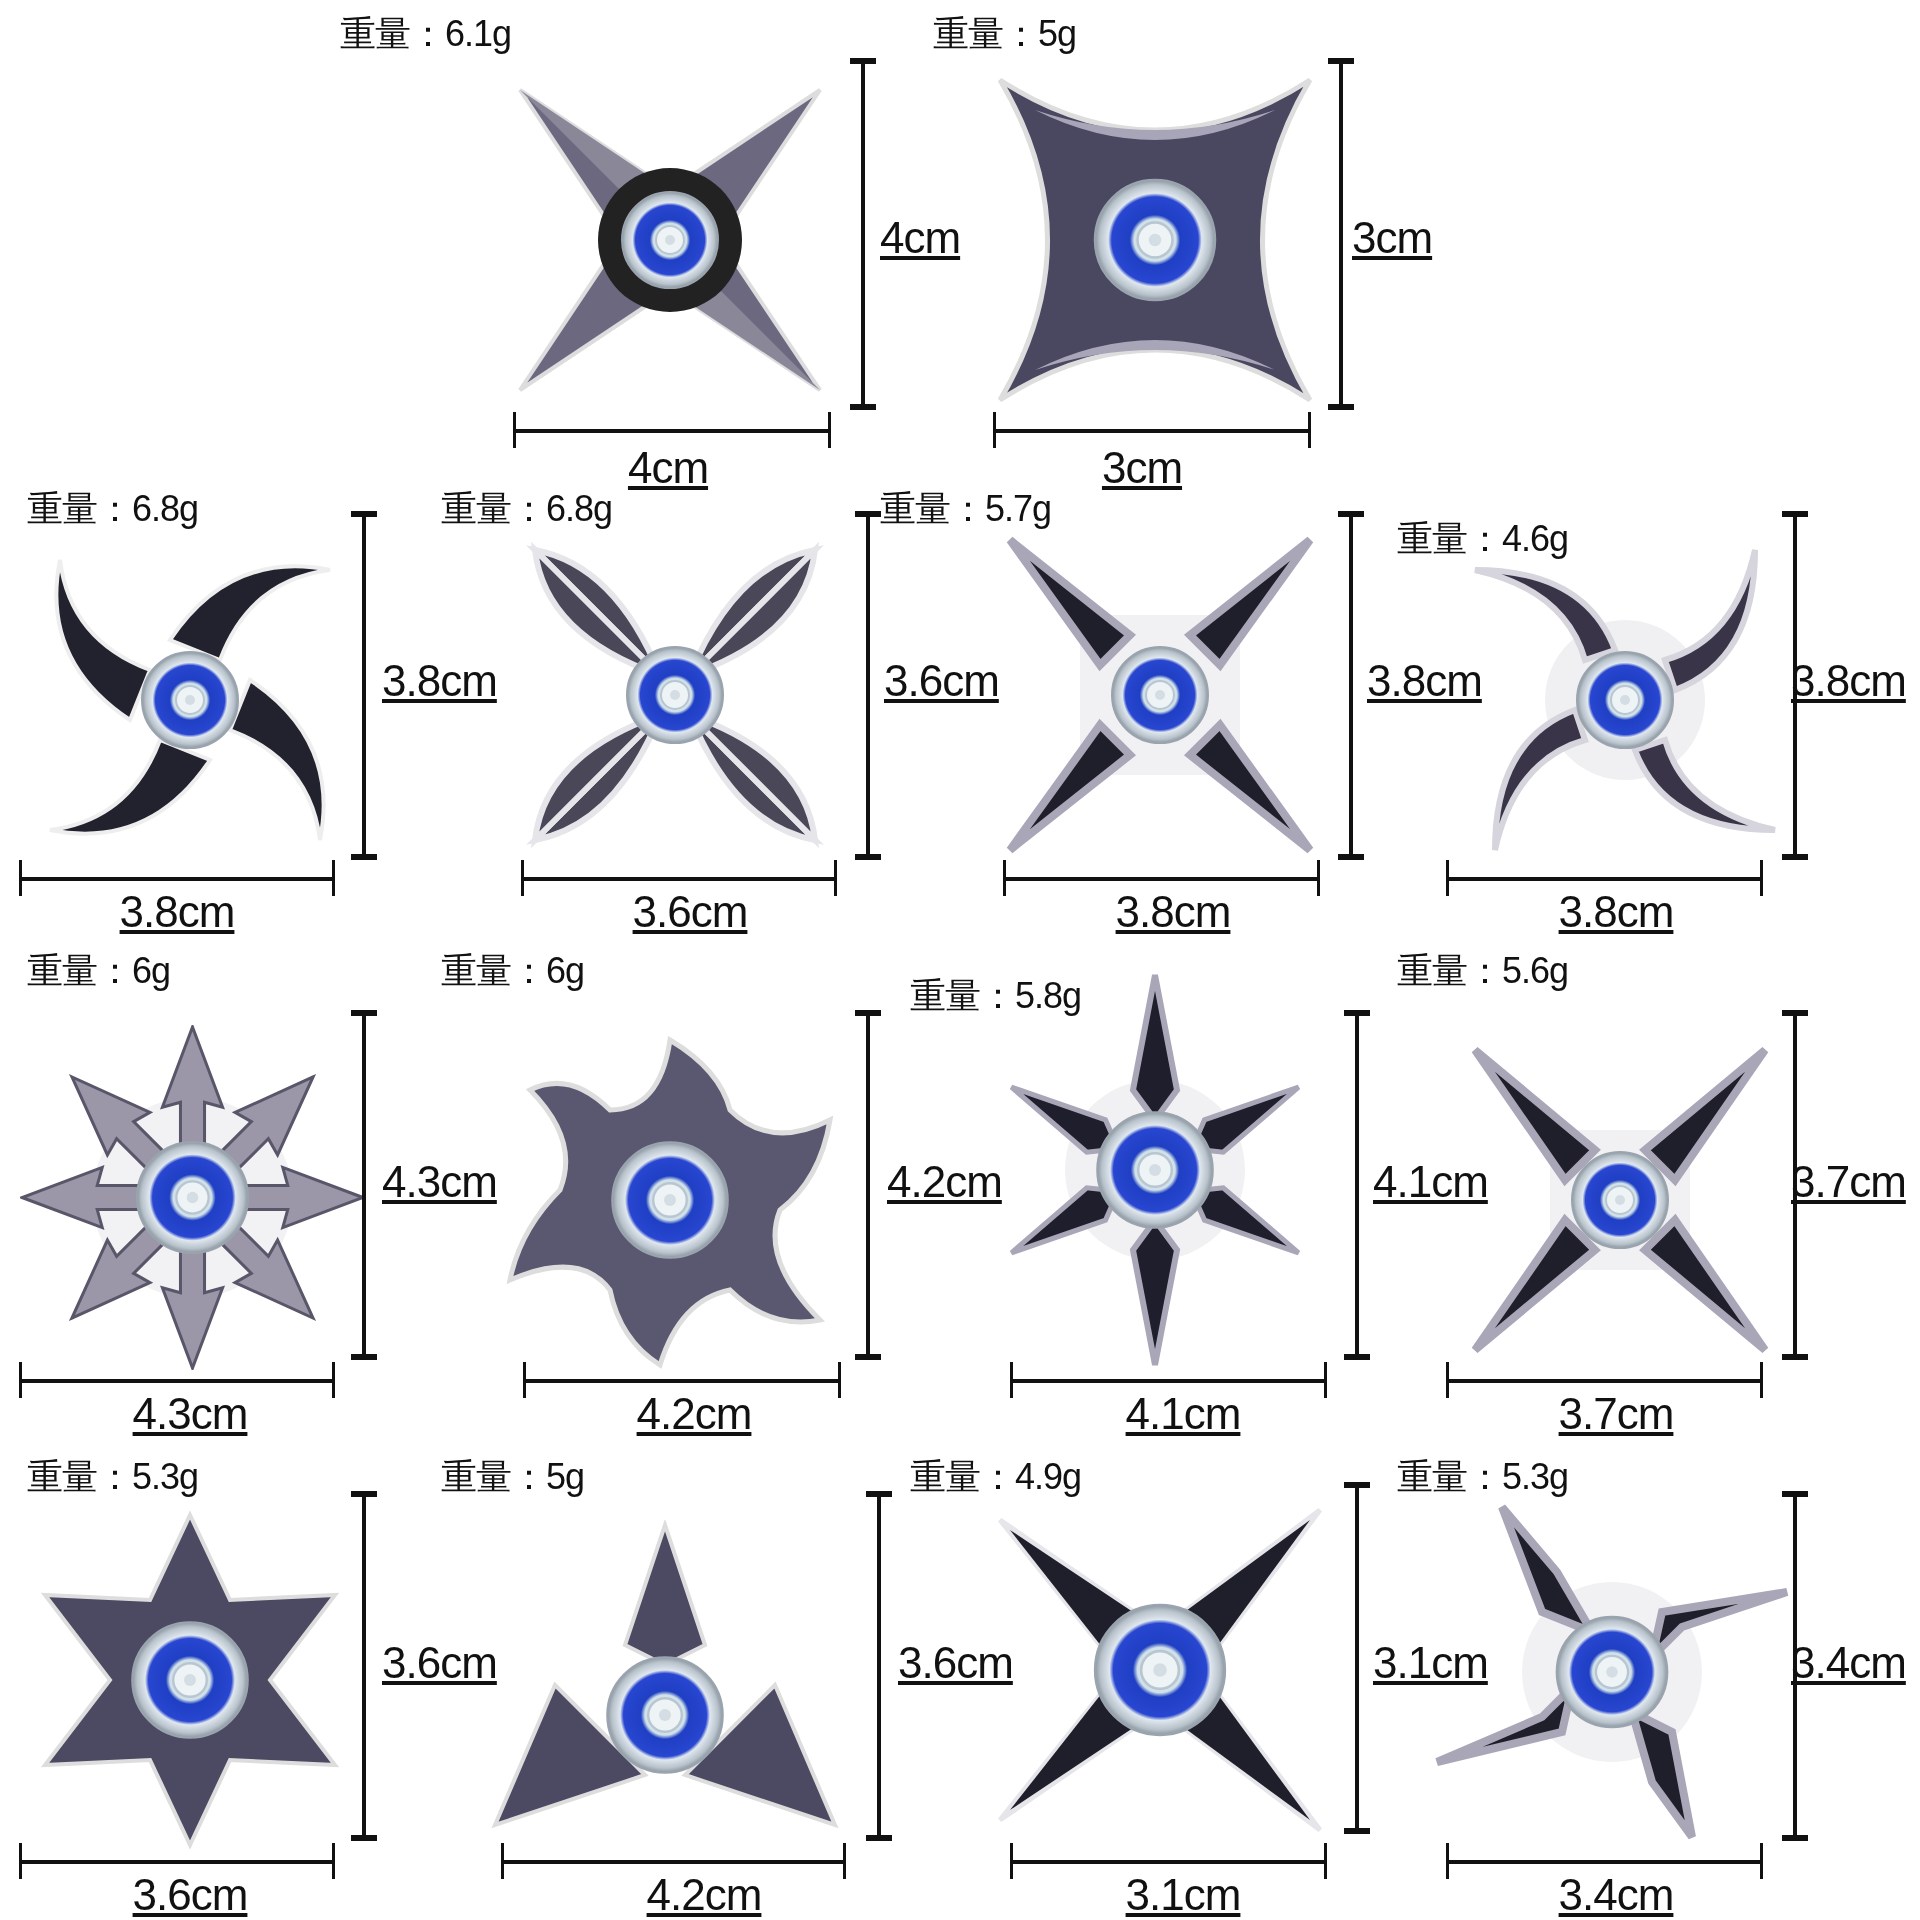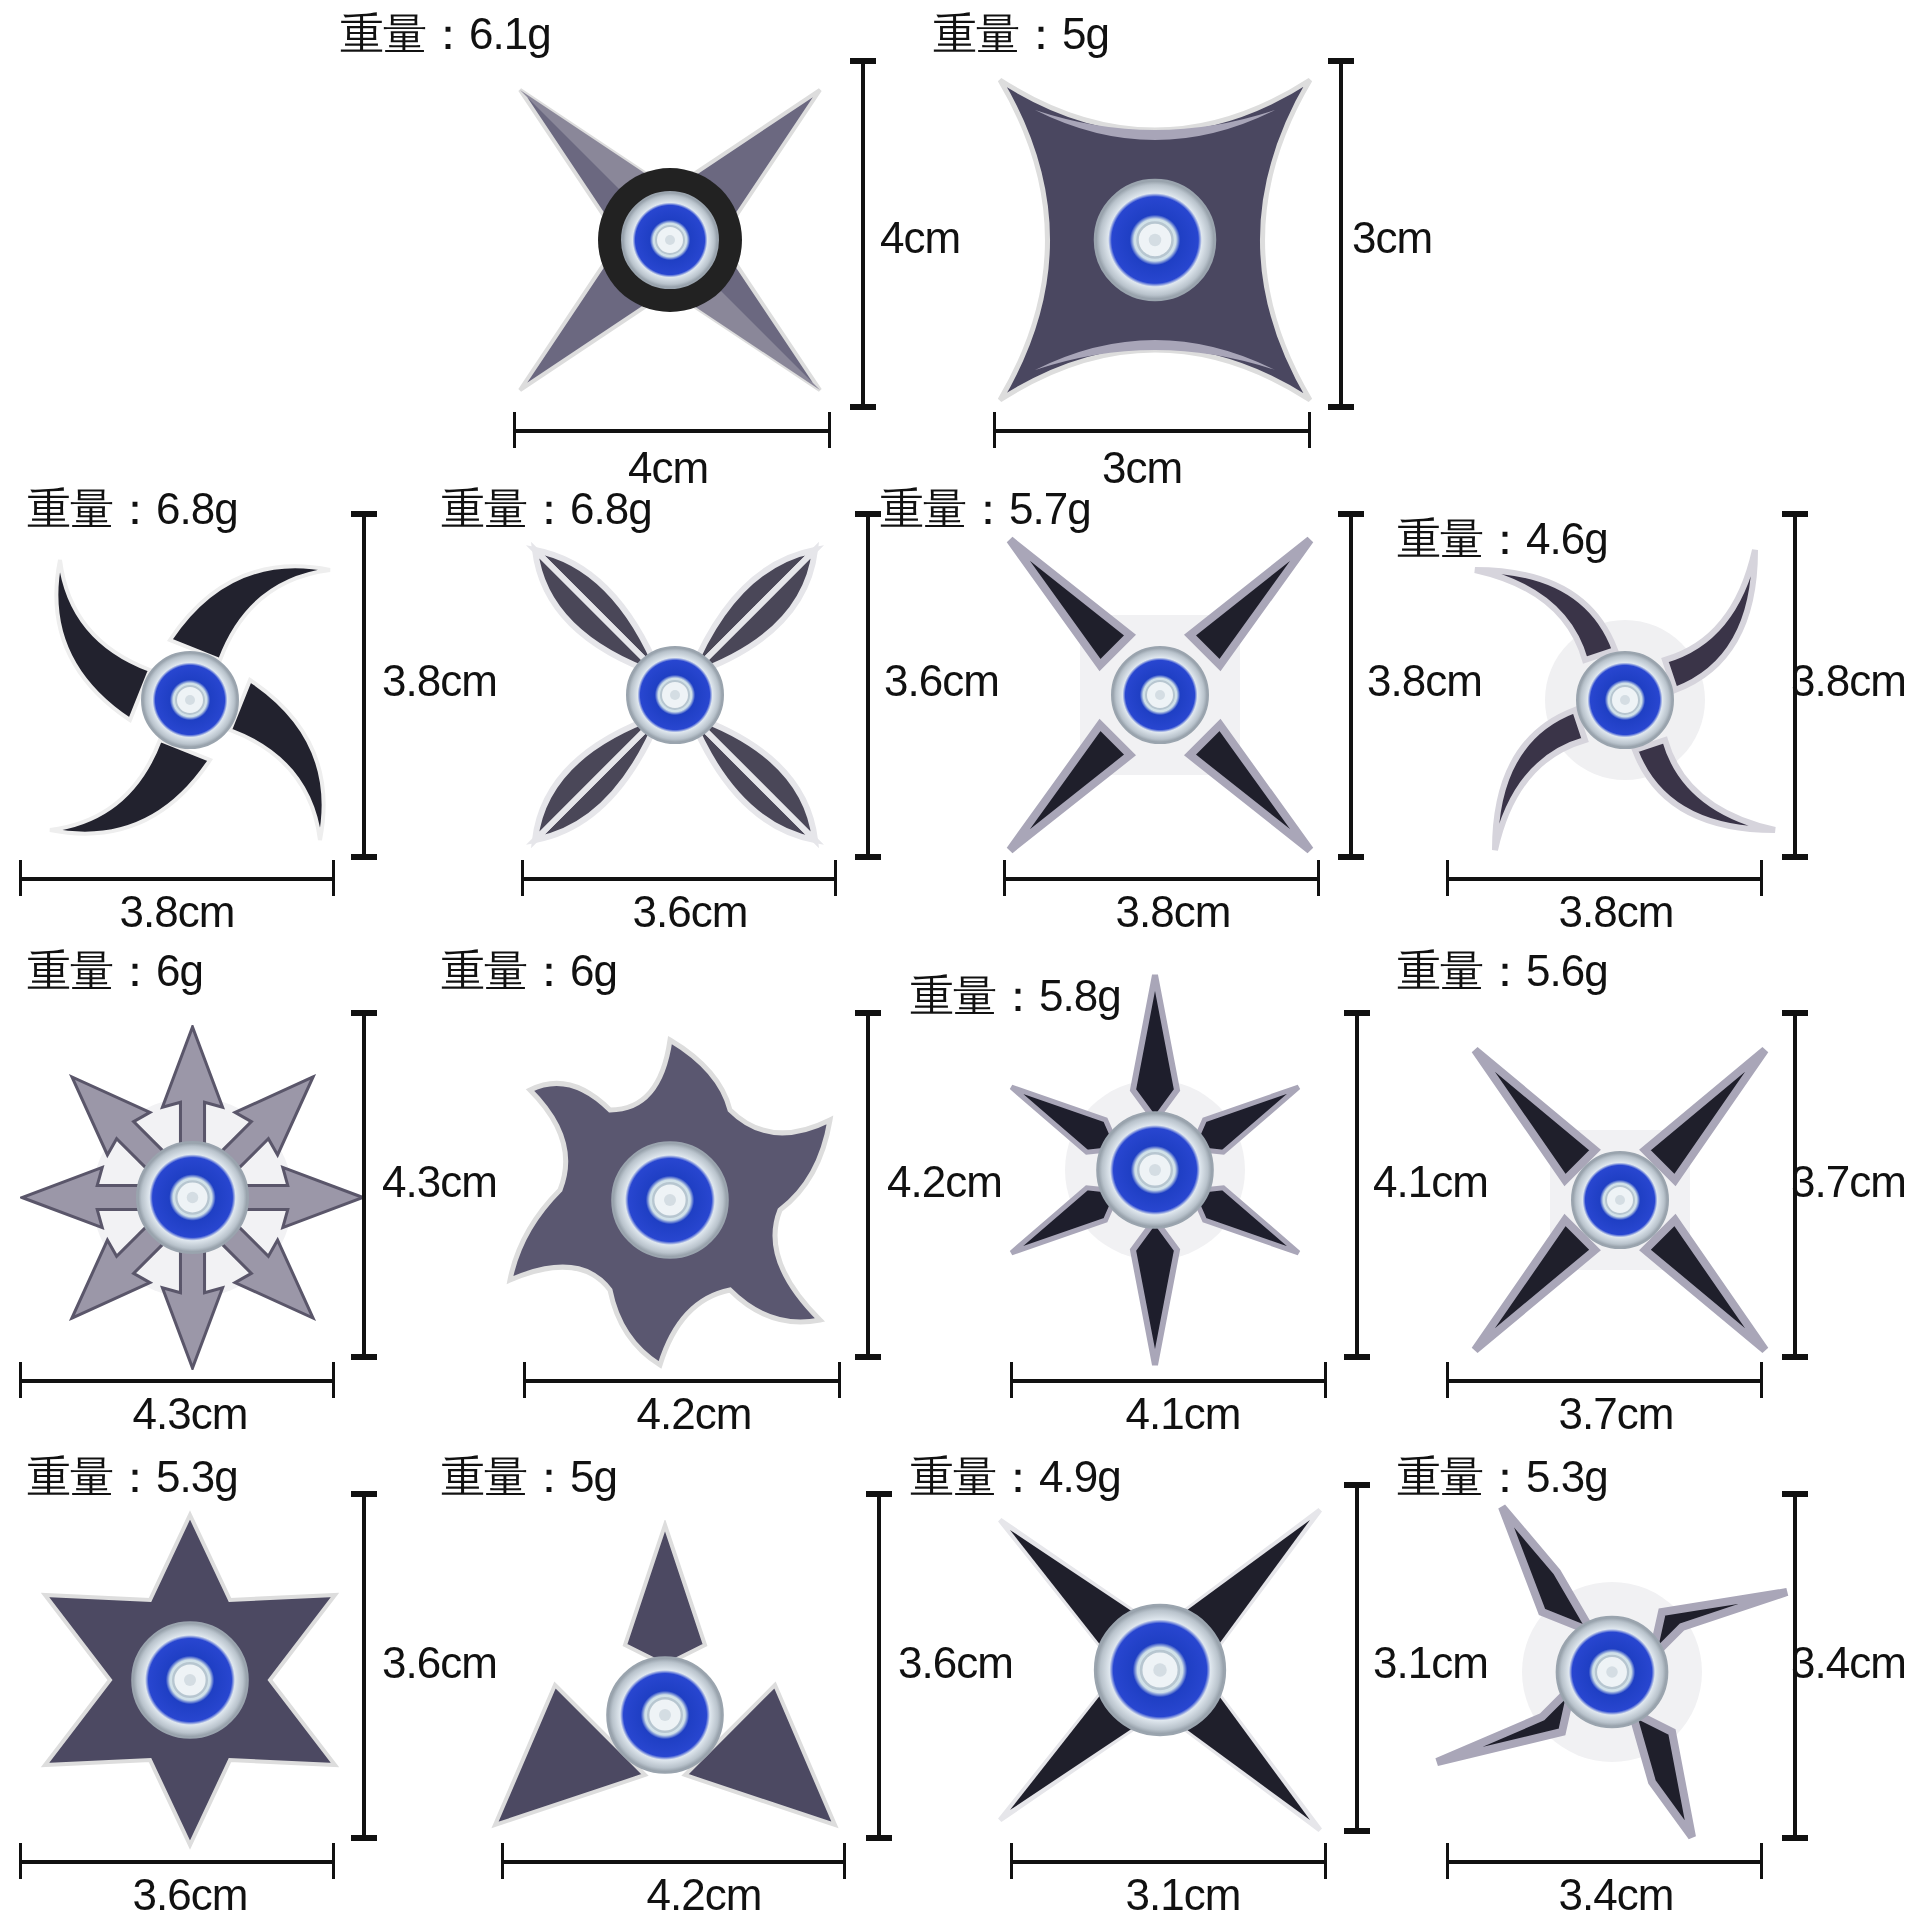--- a/index.html
+++ b/index.html
@@ -1,19 +1,19 @@
 <!DOCTYPE html>
 <html><head>
 <meta charset="utf-8">
 <style>
   html, body { margin:0; padding:0; background:#ffffff; }
   body { width:1920px; height:1920px; position:relative; overflow:hidden;
          font-family:"Liberation Sans", "DejaVu Sans", sans-serif; color:#111; }
-  .label { position:absolute; font-size:44px; line-height:1; white-space:nowrap; transform:translateY(-50%); letter-spacing:-1px; }
-  .dim { position:absolute; font-size:44px; line-height:1; white-space:nowrap; letter-spacing:-1px; }
+  .label { position:absolute; font-size:36px; line-height:1; white-space:nowrap; transform:translateY(-50%); letter-spacing:-1px; }
+  .dim { position:absolute; font-size:44px; line-height:1; white-space:nowrap; letter-spacing:-1px;text-decoration:underline; }
   .dim.h { transform:translate(-50%,-50%); }
   .dim.v { transform:translateY(-50%); }
   .vbar { position:absolute; width:4px; background:#111; }
   .vbar::before, .vbar::after { content:""; position:absolute; left:-11px; width:26px; height:6px; background:#111; }
   .vbar::before { top:-3px; } .vbar::after { bottom:-3px; }
   .hbar { position:absolute; height:4px; background:#111; }
   .hbar::before, .hbar::after { content:""; position:absolute; top:-17px; width:3px; height:36px; background:#111; }
   .hbar::before { left:-1px; } .hbar::after { right:-1px; }
   .toy { position:absolute; }
   .toy svg { width:100%; height:100%; display:block; }

